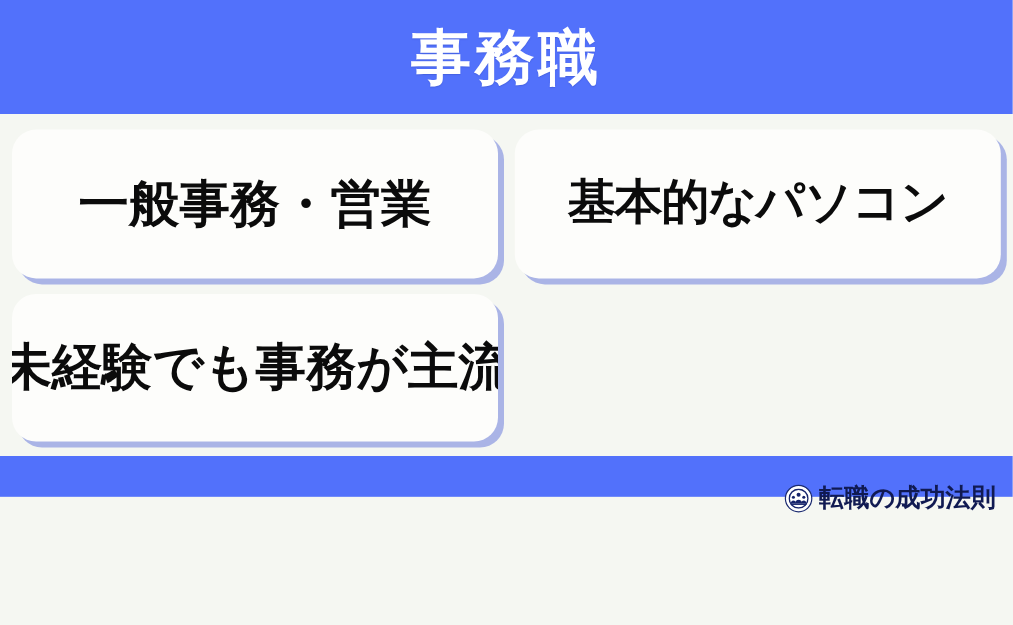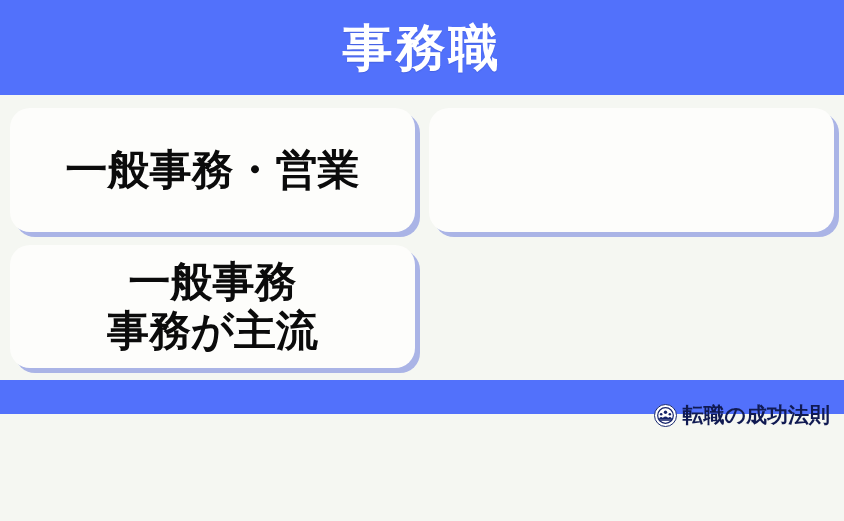--- a/index.html
+++ b/index.html
@@ -52,21 +52,21 @@
     grid-template-columns: 1fr 1fr;
     grid-template-rows: 1fr 1fr;
     column-gap: 14px;
     row-gap: 13px;
   }
   .card {
     background: #fdfdfb;
     border-radius: 20px;
     box-shadow: 5px 5px 0 0 #aab4e6;
     display: flex;
-    flex-direction: column;
+    flex-direction: row;
     align-items: center;
     justify-content: center;
     box-sizing: border-box;
     padding: 6px 10px;
     overflow: hidden;
   }
   .card-line {
     color: #0b0b0b;
     font-weight: bold;
     font-size: 42px;
@@ -130,24 +130,25 @@
     <div class="header-title">事務職</div>
   </div>
 
   <div class="content-area">
 
     <div class="card">
       <div class="card-line">一般事務・営業</div>
     </div>
 
     <div class="card">
+      <div class="card-line tight">基本的なパソコン</div>
     </div>
 
     <div class="card">
-      <div class="card-line">一般事務</div>
+      <div class="card-line">未経験でも</div>
       <div class="card-line">事務が主流</div>
     </div>
 
 
   </div>
 
   <div class="footer-band">
     <div class="brand">
       <span class="brand-logo">
         <svg width="17" height="17" viewBox="0 0 20 20" aria-hidden="true">

